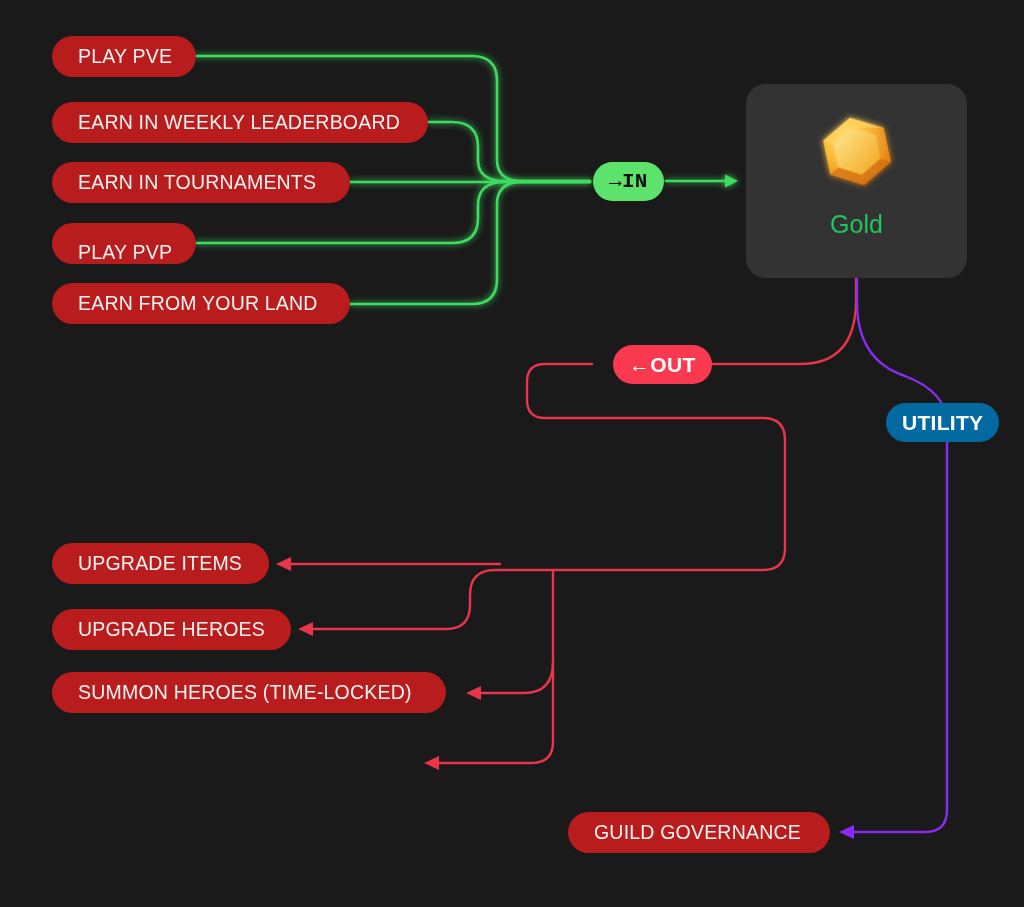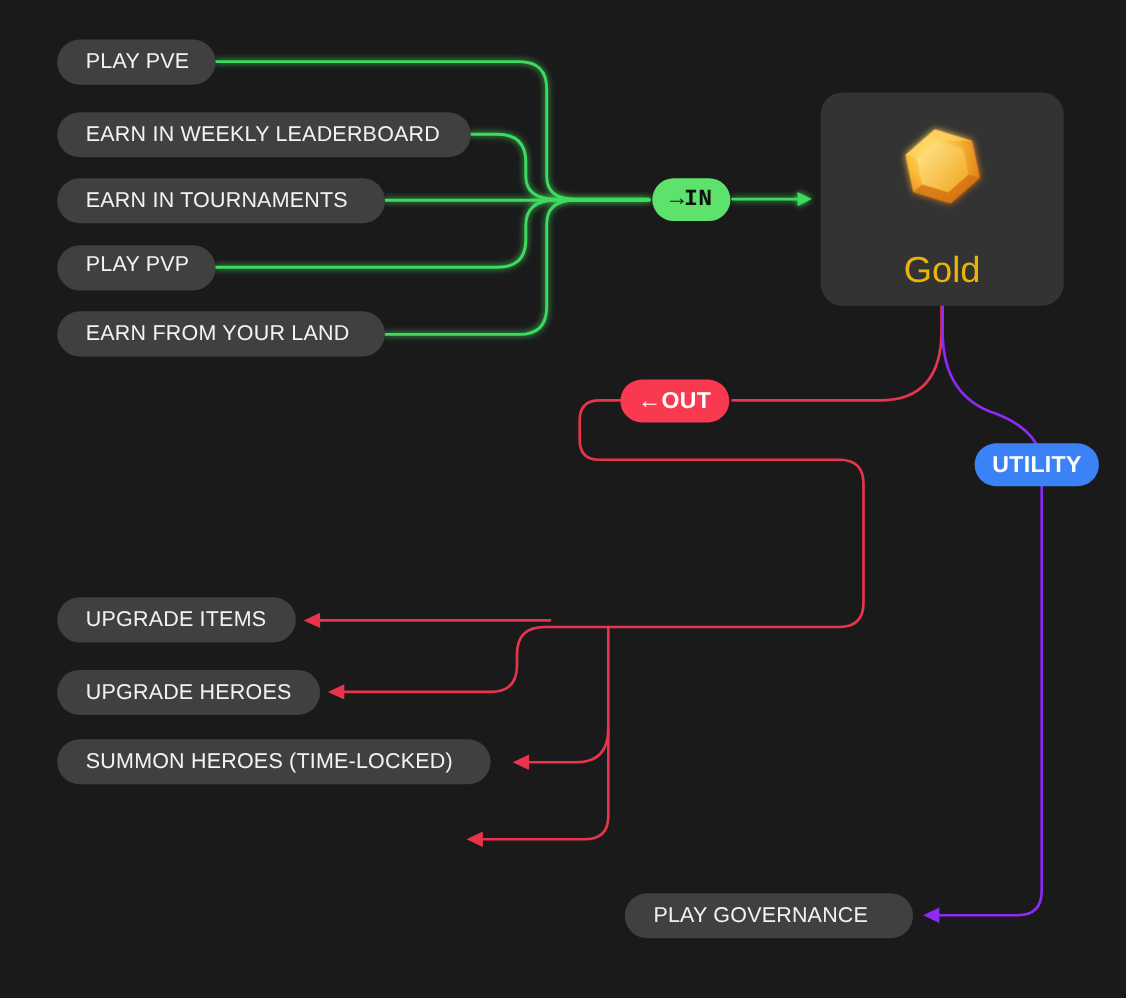--- a/index.html
+++ b/index.html
@@ -28,24 +28,24 @@
   }
   .edge {
     fill: none;
     stroke-linecap: round;
     stroke-linejoin: round;
   }
   .pill {
     position: absolute;
     display: flex;
     align-items: center;
-    background: #404040;
+    background: #b91c1c;
     border-radius: 22px;
     height: 41px;
-    padding: 12px 26px;
+    padding: 0 26px;
     box-sizing: border-box;
     color: #f2f2f2;
     font-size: 19.5px;
     letter-spacing: 0.2px;
     white-space: nowrap;
     font-family: "Liberation Sans", sans-serif;
   }
   .badge {
     position: absolute;
     display: flex;
@@ -64,21 +64,21 @@
   .badge-in {
     background: #5de36b;
     color: #101010;
     font-family: Liberation Mono, monospace;
   }
   .badge-out {
     background: #f8394f;
     color: #ffffff;
   }
   .badge-utility {
-    background: #3b82f6;
+    background: #0369a1;
     color: #ffffff;
   }
   .node-card {
     position: absolute;
     left: 746px;
     top: 84px;
     width: 221px;
     height: 194px;
     background: #333333;
     border-radius: 20px;
@@ -86,23 +86,23 @@
     flex-direction: column;
     align-items: center;
     justify-content: flex-start;
   }
   .node-icon {
     margin-top: 26px;
     width: 86px;
     height: 86px;
   }
   .node-label {
-    margin-top: 30px;
-    color: #eab308;
-    font-size: 33px;
+    margin-top: 14px;
+    color: #22c55e;
+    font-size: 25px;
     font-family: "Liberation Sans", sans-serif;
   }
 </style>
 </head>
 <body>
 
 <div id="canvas">
 
   <svg class="flow-svg" viewBox="0 0 1024 907">
     <defs>
@@ -193,27 +193,27 @@
     <span>UPGRADE ITEMS</span>
   </div>
   <div class="pill" style="left:52px; top:609px; width:239px;justify-content:flex-end;">
     <span>UPGRADE HEROES</span>
   </div>
   <div class="pill" style="left:52px; top:672px; width:394px;">
     <span>SUMMON HEROES (TIME-LOCKED)</span>
   </div>
 
   <div class="pill" style="left:568px; top:812px; width:262px;">
-    <span>PLAY GOVERNANCE</span>
+    <span>GUILD GOVERNANCE</span>
   </div>
 
   <div class="badge badge-in" style="left:593px; top:162px;">
     <span>→IN</span>
   </div>
-  <div class="badge badge-out" style="left:564px; top:345px;align-items:center;">
+  <div class="badge badge-out" style="left:613px; top:345px;align-items:center;">
     <span>←OUT</span>
   </div>
   <div class="badge badge-utility" style="left:886px; top:403px;">
     <span>UTILITY</span>
   </div>
 
   <div class="node-card">
     <svg class="node-icon" viewBox="0 0 100 100">
       <g filter="url(#glowGold)" transform="rotate(-12 50 48)">
         <polygon points="50,8 86,28 86,68 50,88 14,68 14,28" fill="url(#goldGrad)"></polygon>

